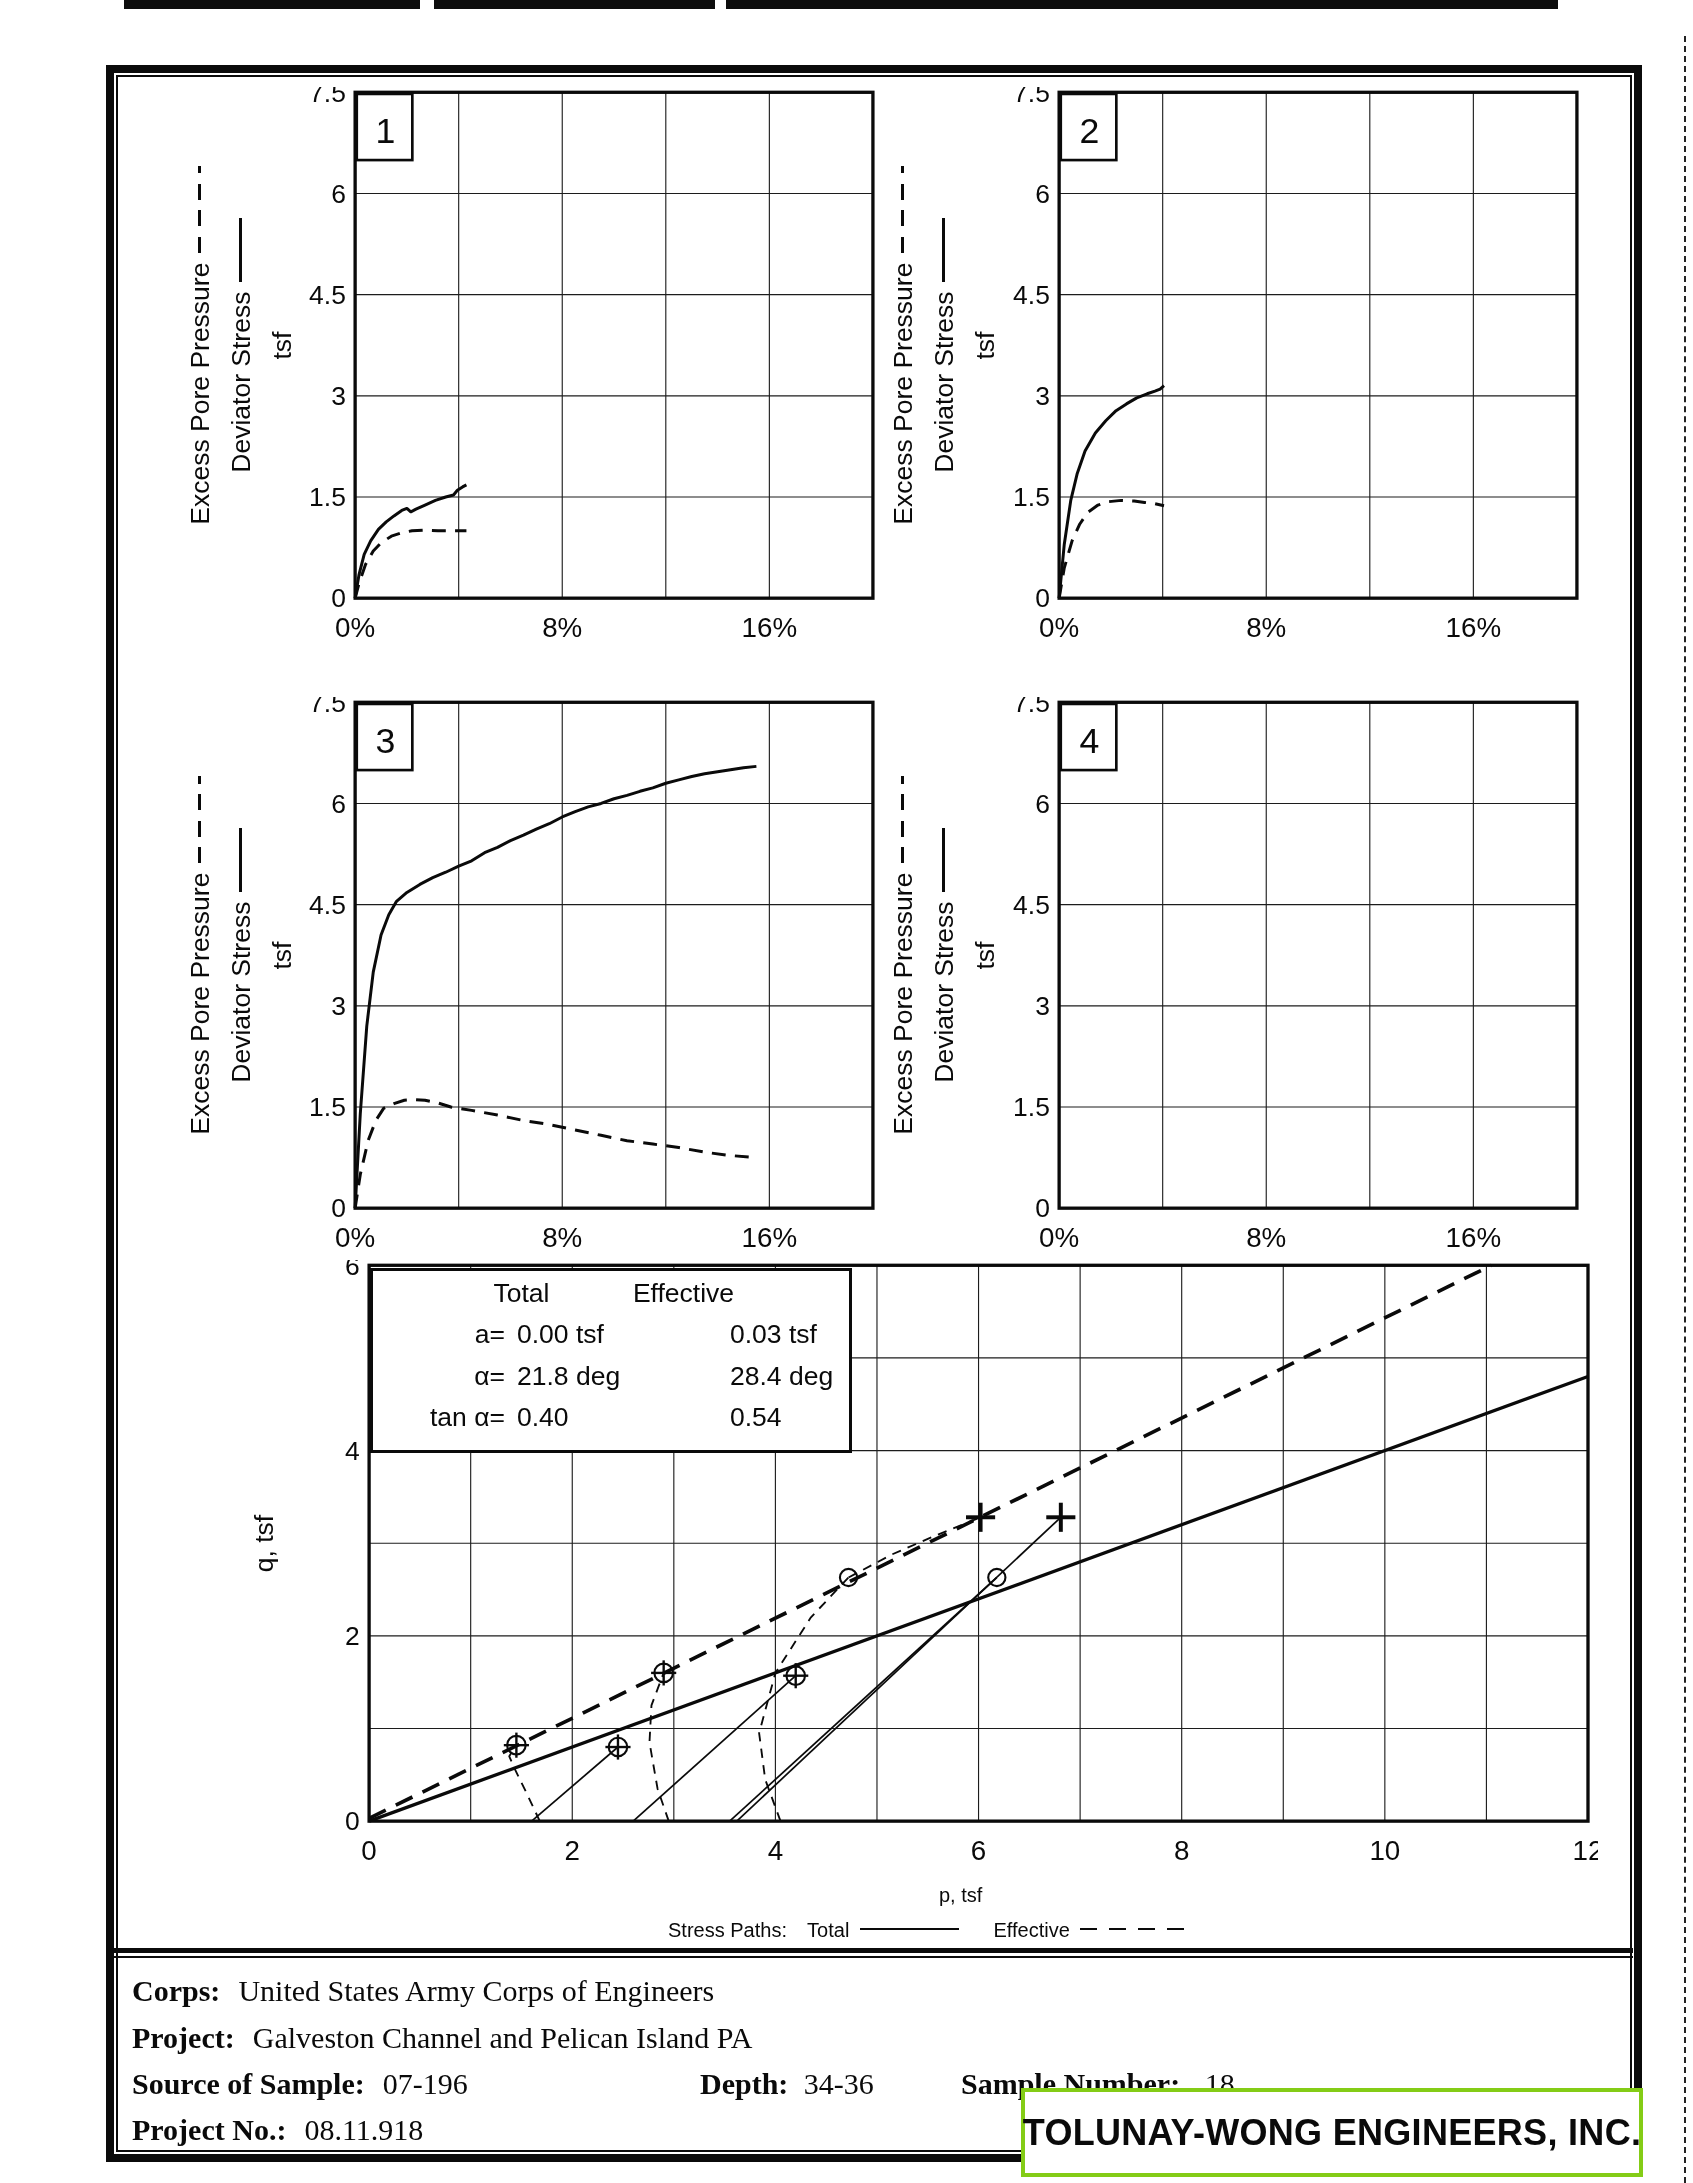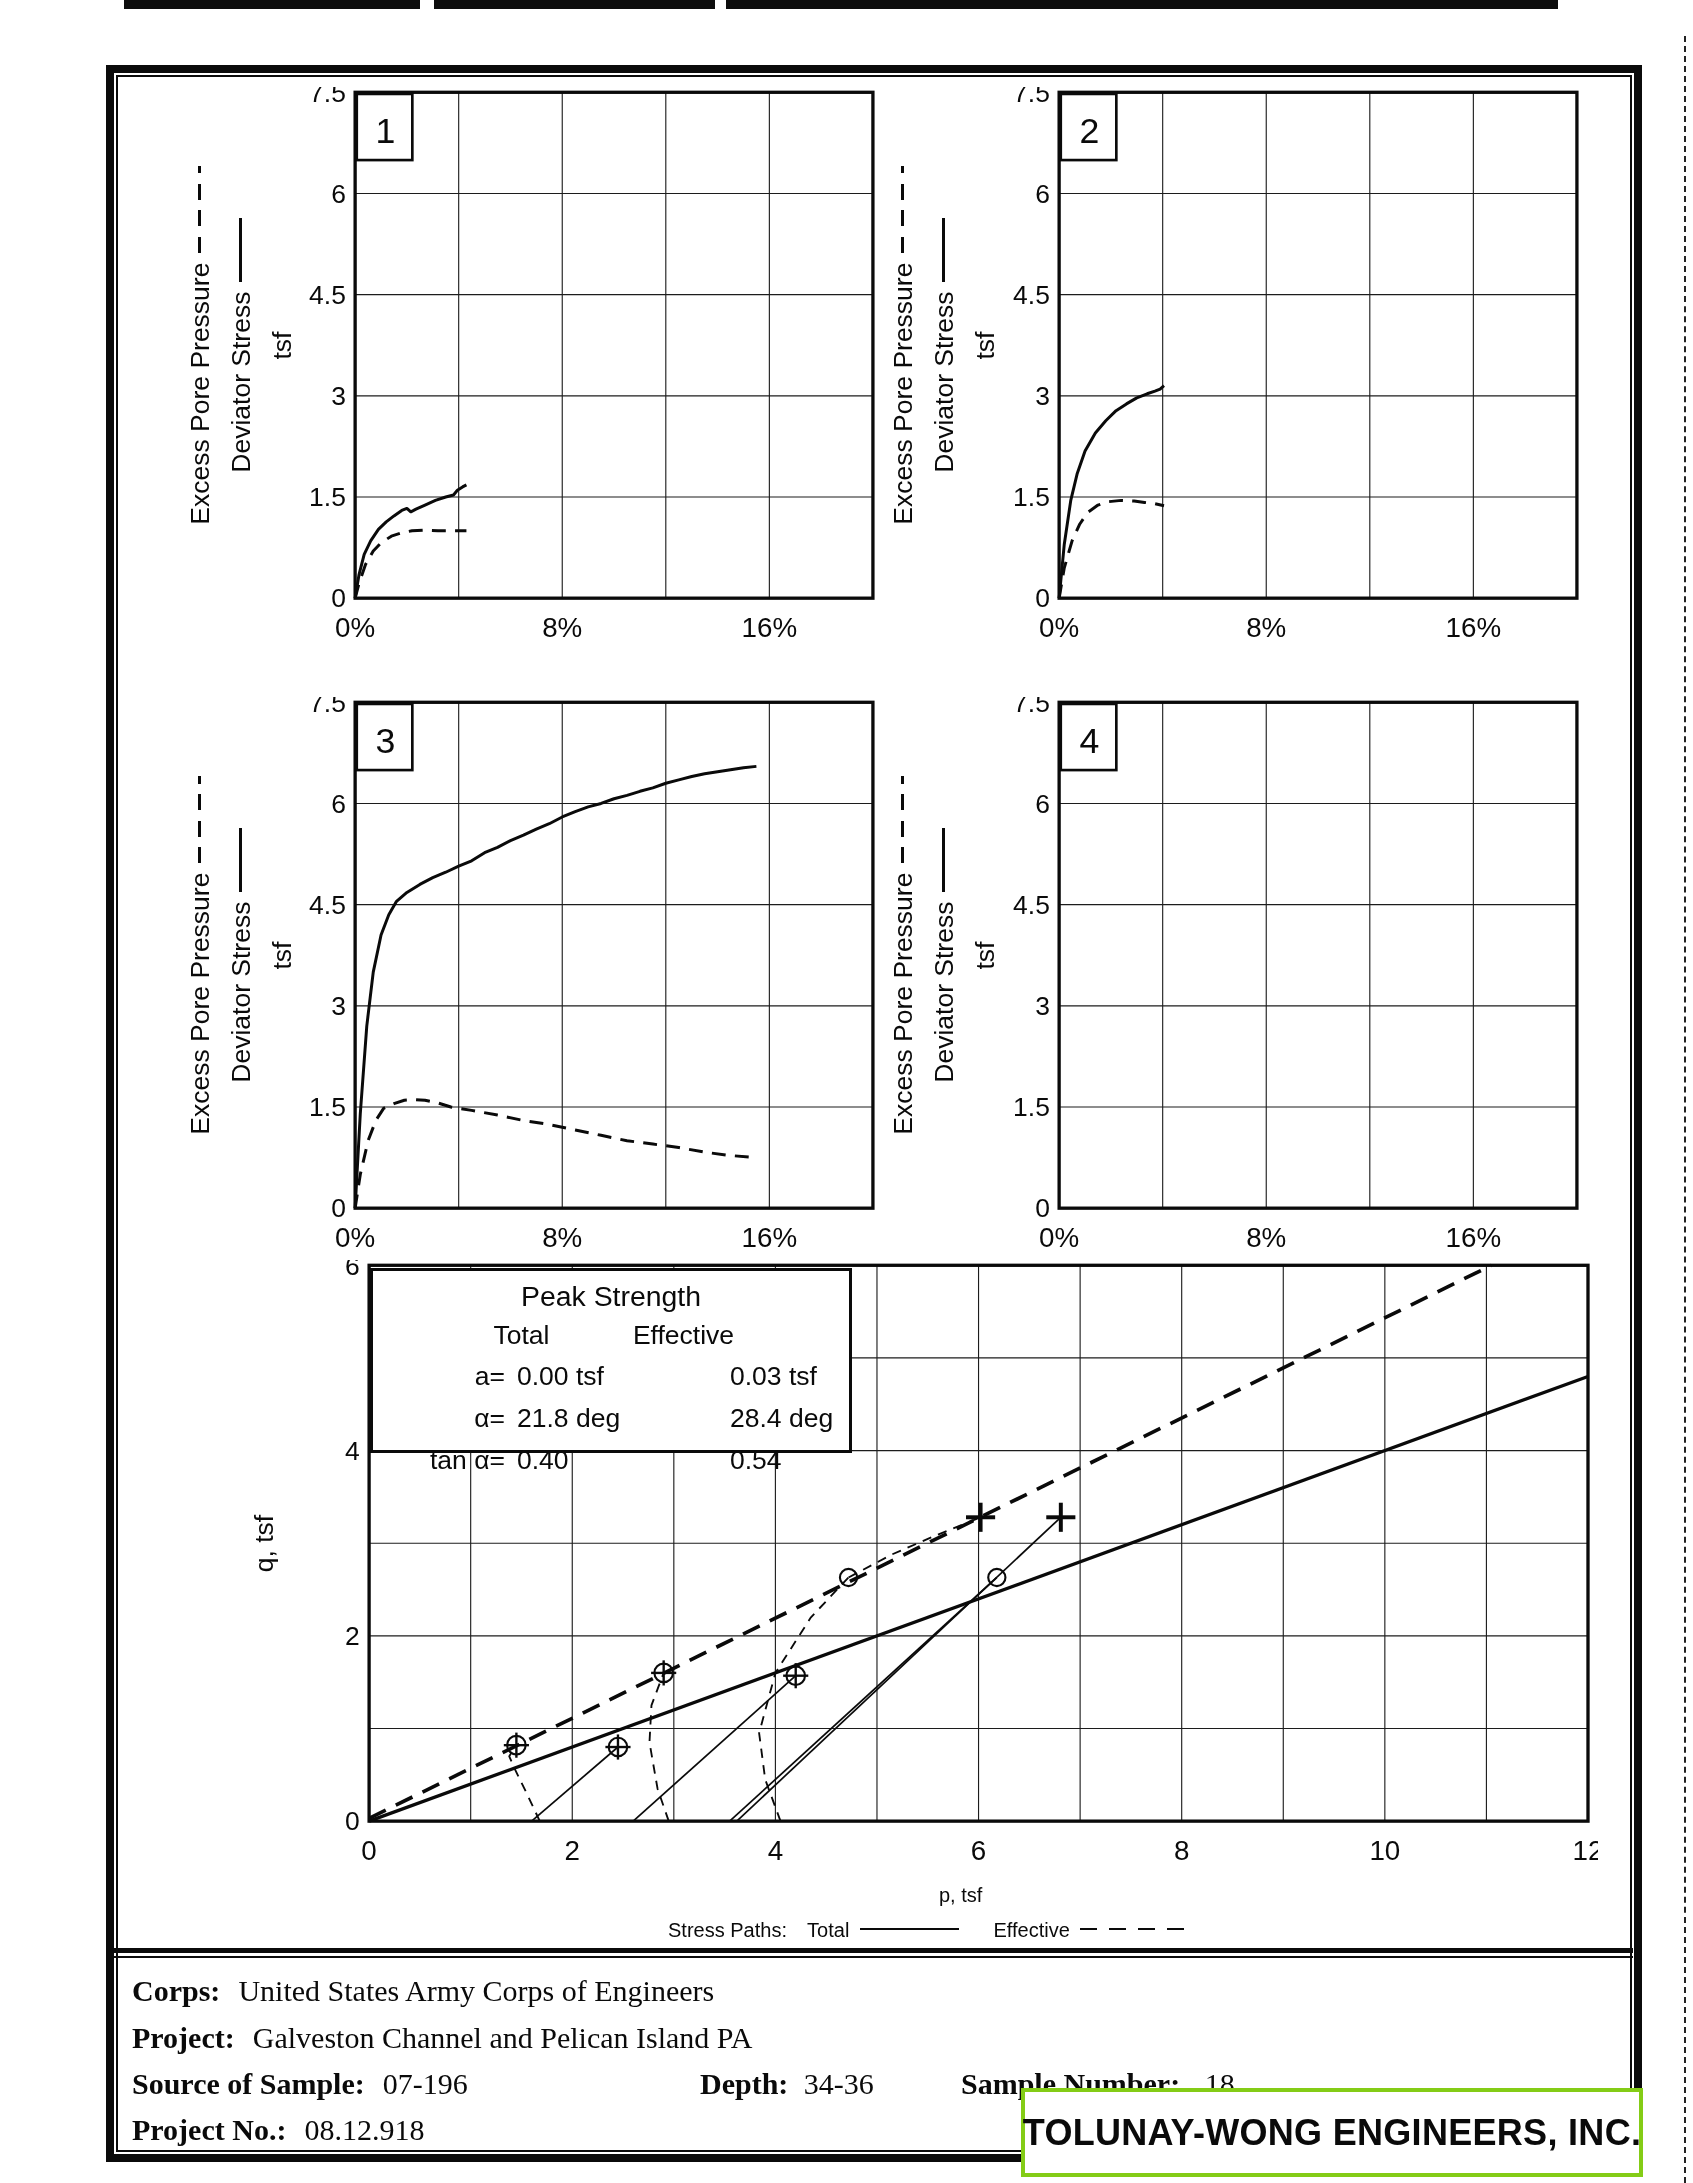--- a/index.html
+++ b/index.html
@@ -245,21 +245,20 @@
     <text x="1358" y="906" class="xtick">8</text>
     <text x="1665" y="906" class="xtick">10</text>
     <text x="1972" y="906" class="xtick">12</text>
     <text x="116" y="862" class="ytick">0</text>
     <text x="116" y="582" class="ytick">2</text>
     <text x="116" y="302" class="ytick">4</text>
     <text x="116" y="22" class="ytick">6</text>
   </svg>
 
 <div class="peakbox">
-  <div class="ttl">Peak Strength</div>
   <div class="hdr">
     <div class="c1">Total</div>
     <div class="c2">Effective</div>
   </div>
   <div class="prow">
     <div class="lab">a=</div>
     <div class="v1">0.00 tsf</div>
     <div class="v2">0.03 tsf</div>
   </div>
   <div class="prow">
@@ -300,18 +299,18 @@
 <div class="frow" style="top:2067px;left:700px;">
   <span class="lbl">Depth:</span>
   <span style="margin-left:8px;">34-36</span>
 </div>
 <div class="frow" style="top:2067px;left:961px;">
   <span class="lbl">Sample Number:</span>
   <span style="margin-left:17px;">18</span>
 </div>
 <div class="frow" style="top:2113px;">
   <span class="lbl">Project No.:</span>
-  <span style="margin-left:10.6px;">08.12.918</span>
+  <span style="margin-left:10.6px;">08.11.918</span>
 </div>
 <div class="company-box">
   <div class="nm">TOLUNAY-WONG ENGINEERS, INC.</div>
 </div>
 
 
 </body></html>

